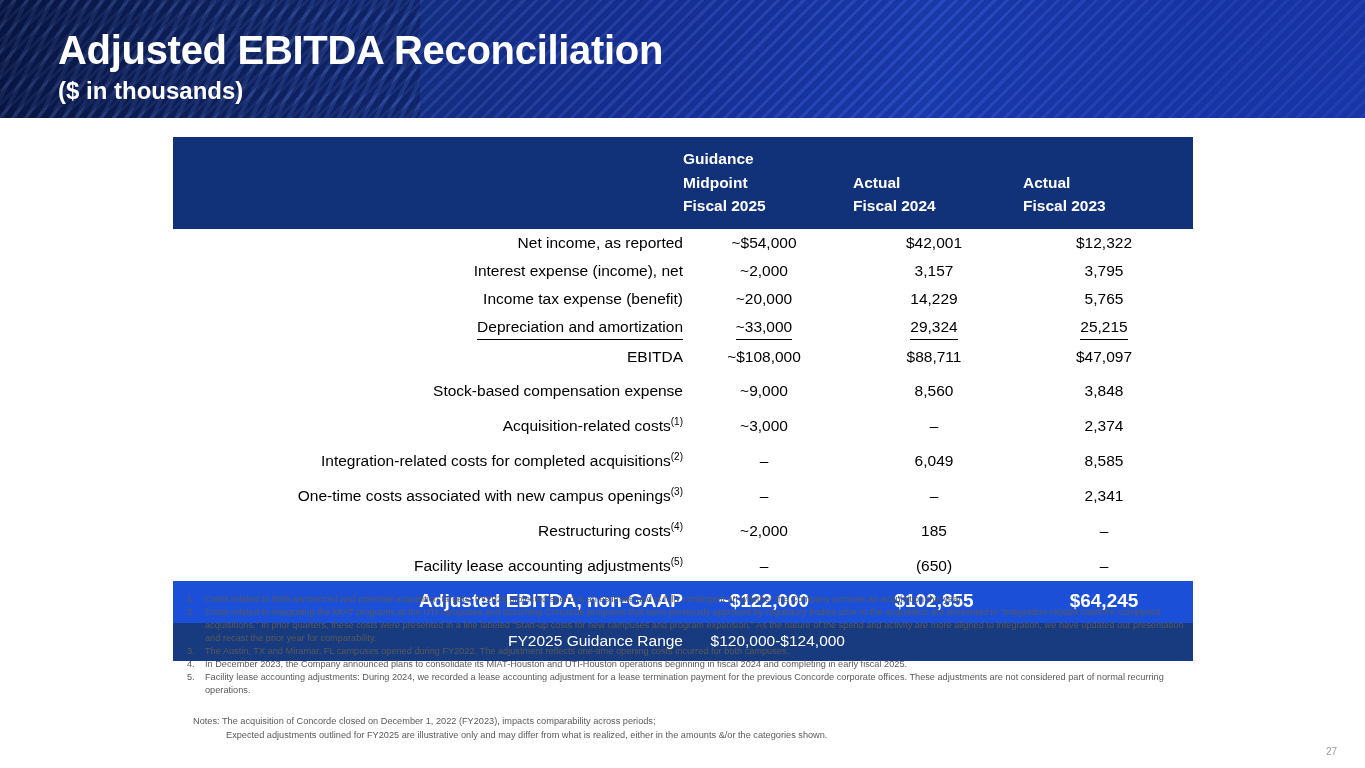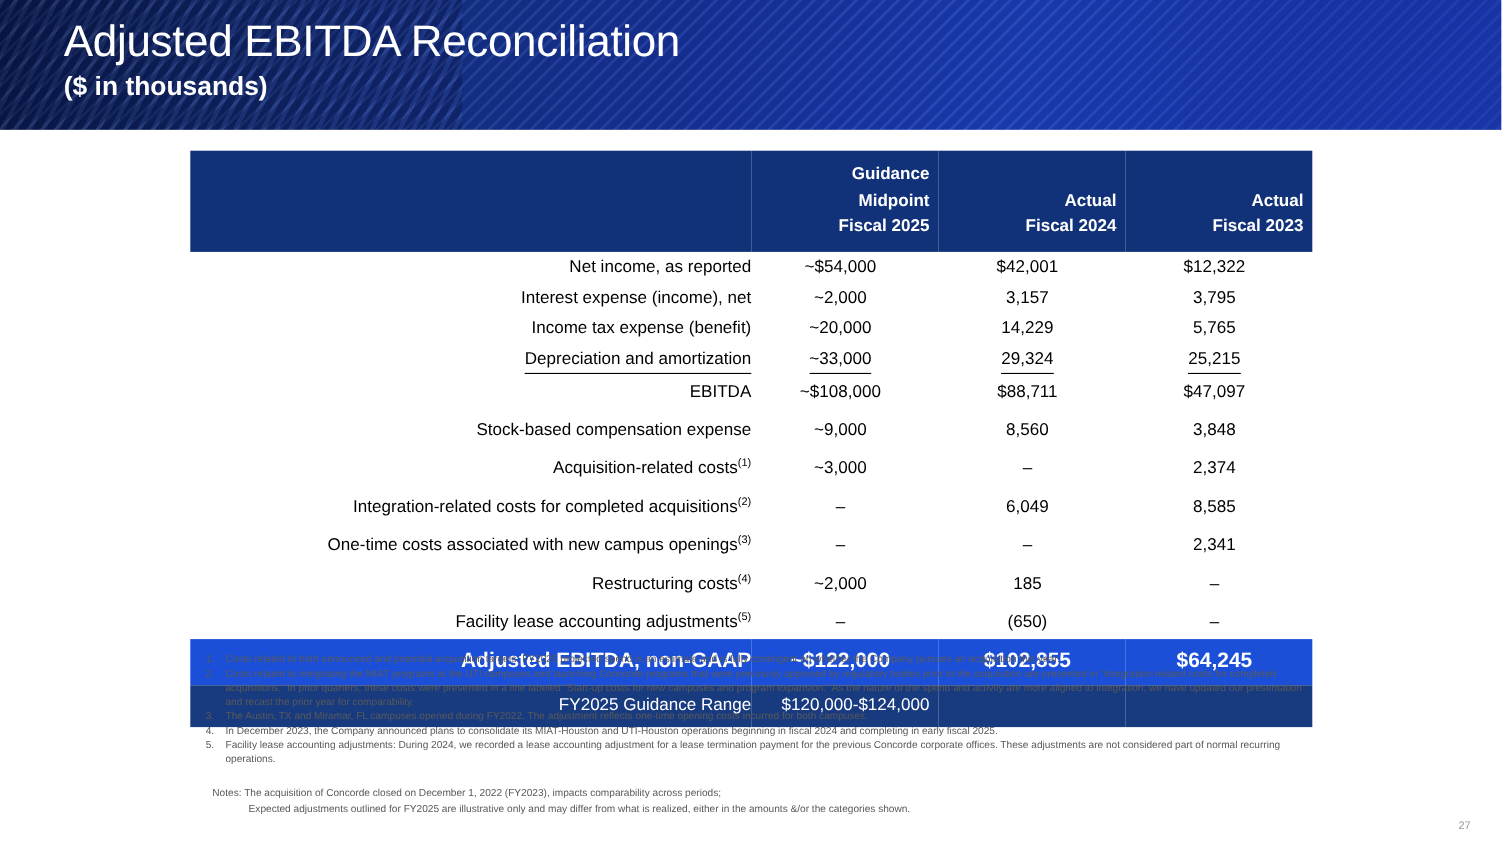--- a/index.html
+++ b/index.html
@@ -56,25 +56,26 @@
     background: linear-gradient(115deg, rgba(10,24,90,0.0) 0%, rgba(23,55,180,0.35) 55%, rgba(28,64,200,0.45) 100%);
   }
 
   .header-text {
     position: absolute;
     left: 58px; top: 17px;
     z-index: 4;
   }
   .slide-title {
     font-size: 40px;
-    font-weight: normal;
+    font-weight: bold;
     color: #ffffff;
     letter-spacing: -0.3px;
     line-height: 1.08;
     white-space: nowrap;
+    margin-top: 12px;
   }
   .slide-subtitle {
     font-size: 24px;
     font-weight: bold;
     color: #ffffff;
     line-height: 1.15;
     margin-top: 5px;
     white-space: nowrap;
   }
 
@@ -95,21 +96,21 @@
   table.fin col.c-v3 { width: 170px; }
 
   thead th {
     background: #113279;
     color: #ffffff;
     font-size: 15.5px;
     font-weight: bold;
     vertical-align: bottom;
     padding: 10px 8px 11px 0;
     line-height: 1.52;
-    text-align: right;
+    text-align: left;
   }
   thead th.blank { padding: 0; }
   thead th.hv { padding-right: 8px; }
 
   tbody td {
     font-size: 15.5px;
     color: #000000;
     padding: 3px 0 3px 0;
     line-height: 1.42;
     vertical-align: bottom;

